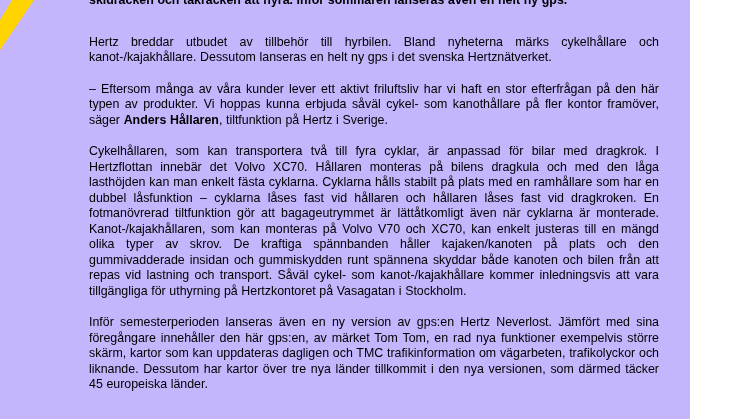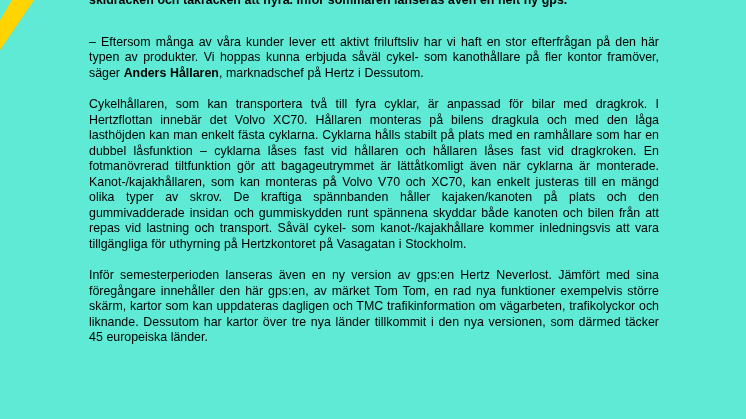--- a/index.html
+++ b/index.html
@@ -5,22 +5,22 @@
   * { margin: 0; padding: 0; box-sizing: border-box; }
   html, body {
     width: 746px; height: 419px;
     background: #ffffff;
     overflow: hidden;
     font-family: "Liberation Sans", sans-serif;
     color: #000000;
   }
   .page {
     position: relative;
-    width: 746px; height: 419px;
-    background: #5eead4;
+    width: 690px; height: 419px;
+    background: #c4b5fd;
     overflow: hidden;
   }
   .corner-flag {
     position: absolute;
     top: 0; left: 0;
     display: block;
   }
   .content {
     position: absolute;
     left: 89px;
@@ -47,21 +47,22 @@
 <div class="page">
 
   <svg class="corner-flag" width="34" height="50" viewBox="0 0 34 50" aria-hidden="true">
     <polygon points="12,0 34,0 0,50 0,20" fill="#ffd400"></polygon>
   </svg>
 
   <div class="content">
 
     <p class="headline">skidräcken och takräcken att hyra. Inför sommaren lanseras även en helt ny gps.</p>
 
+    <p class="para">Hertz breddar utbudet av tillbehör till hyrbilen. Bland nyheterna märks cykelhållare och kanot-/kajakhållare. Dessutom lanseras en helt ny gps i det svenska Hertznätverket.</p>
 
-    <p class="para"><span>– Eftersom många av våra kunder lever ett aktivt friluftsliv har vi haft en stor efterfrågan på den här typen av produkter. Vi hoppas kunna erbjuda såväl cykel- som kanothållare på fler kontor framöver, säger </span><strong class="person-name">Anders Hållaren</strong><span>, marknadschef på Hertz i Dessutom.</span></p>
+    <p class="para"><span>– Eftersom många av våra kunder lever ett aktivt friluftsliv har vi haft en stor efterfrågan på den här typen av produkter. Vi hoppas kunna erbjuda såväl cykel- som kanothållare på fler kontor framöver, säger </span><strong class="person-name">Anders Hållaren</strong><span>, tiltfunktion på Hertz i Sverige.</span></p>
 
     <p class="para">Cykelhållaren, som kan transportera två till fyra cyklar, är anpassad för bilar med dragkrok. I Hertzflottan innebär det Volvo XC70. Hållaren monteras på bilens dragkula och med den låga lasthöjden kan man enkelt fästa cyklarna. Cyklarna hålls stabilt på plats med en ramhållare som har en dubbel låsfunktion – cyklarna låses fast vid hållaren och hållaren låses fast vid dragkroken. En fotmanövrerad tiltfunktion gör att bagageutrymmet är lättåtkomligt även när cyklarna är monterade. Kanot-/kajakhållaren, som kan monteras på Volvo V70 och XC70, kan enkelt justeras till en mängd olika typer av skrov. De kraftiga spännbanden håller kajaken/kanoten på plats och den gummivadderade insidan och gummiskydden runt spännena skyddar både kanoten och bilen från att repas vid lastning och transport. Såväl cykel- som kanot-/kajakhållare kommer inledningsvis att vara tillgängliga för uthyrning på Hertzkontoret på Vasagatan i Stockholm.</p>
 
     <p class="para">Inför semesterperioden lanseras även en ny version av gps:en Hertz Neverlost. Jämfört med sina föregångare innehåller den här gps:en, av märket Tom Tom, en rad nya funktioner exempelvis större skärm, kartor som kan uppdateras dagligen och TMC trafikinformation om vägarbeten, trafikolyckor och liknande. Dessutom har kartor över tre nya länder tillkommit i den nya versionen, som därmed täcker 45 europeiska länder.</p>
 
   </div>
 </div>
 
 </body></html>

